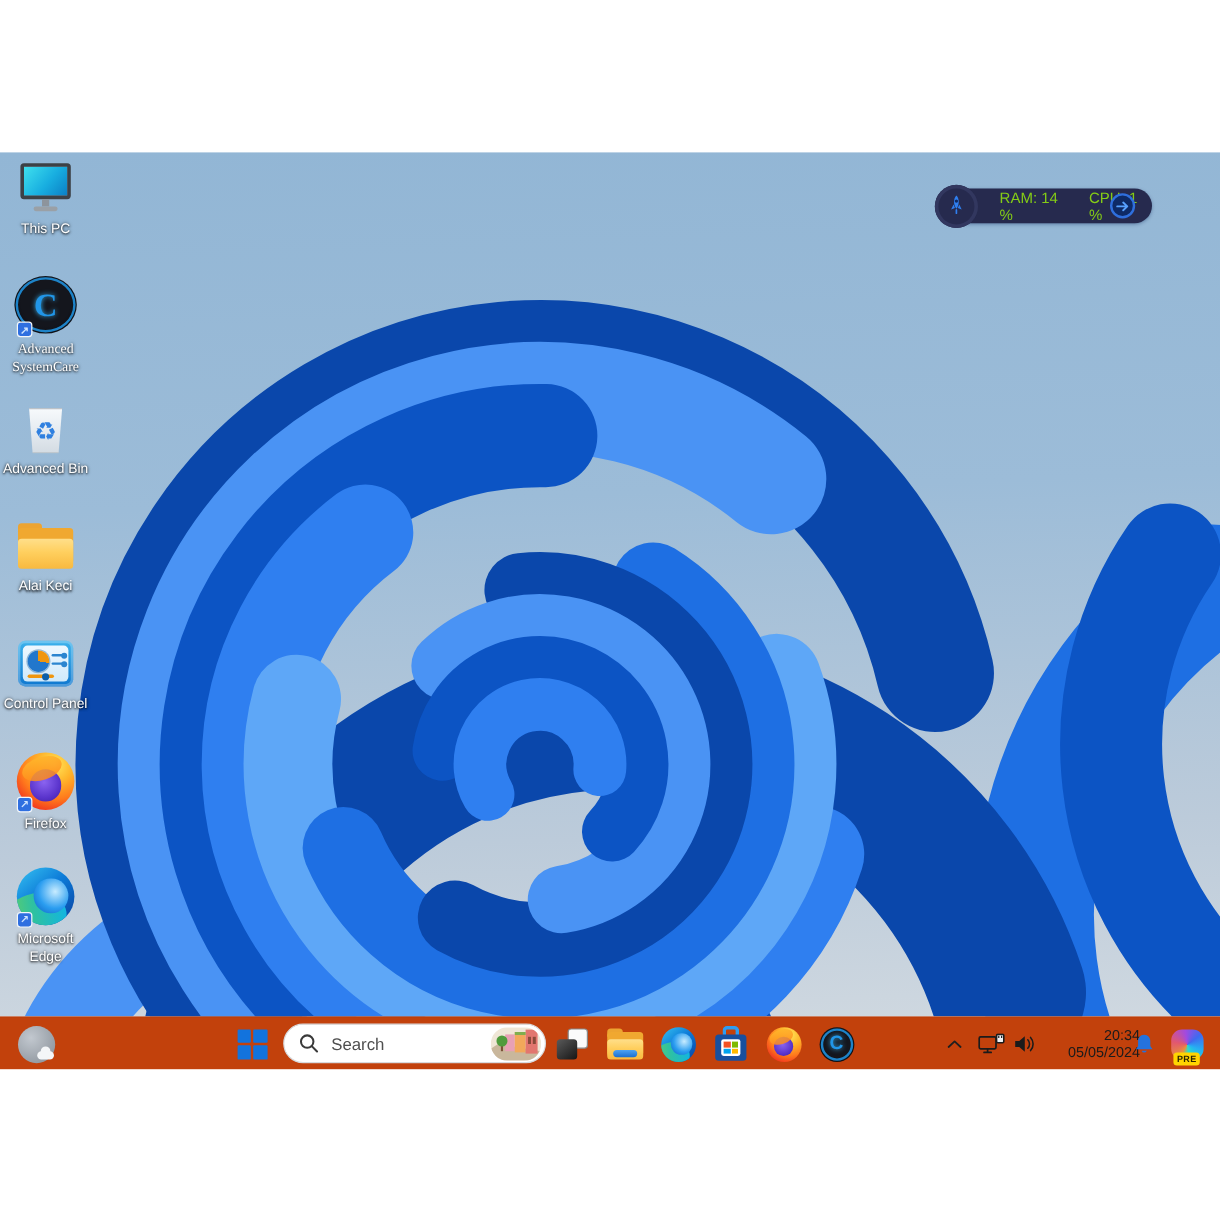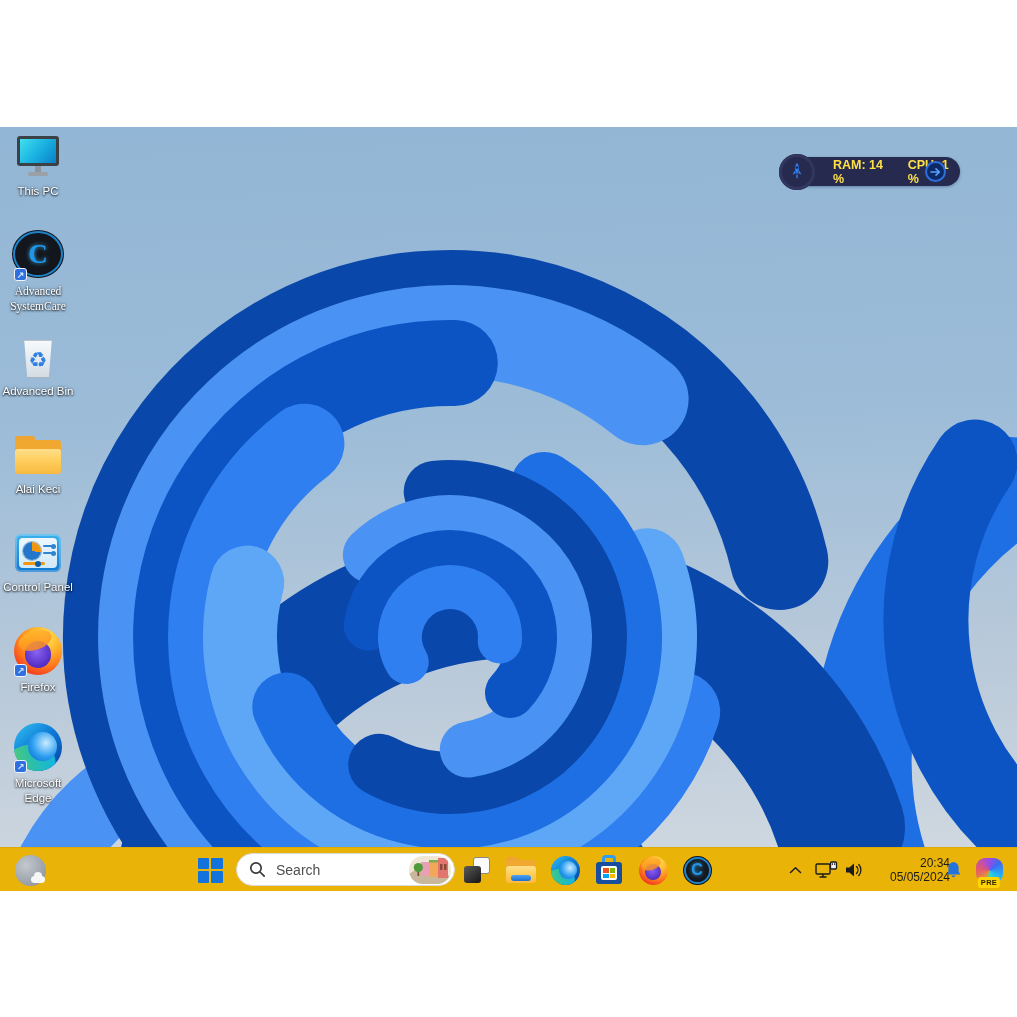--- a/index.html
+++ b/index.html
@@ -121,27 +121,27 @@
   .pre-badge { position:absolute; left:50%; transform:translateX(-50%); bottom:-5px; background:#ffd400; color:#2b2300;
                font-size:7.5px; font-weight:bold; padding:1px 3px; border-radius:3px; letter-spacing:.3px;margin-top:28px; }
 
   
   .perf { position:absolute; left:779px; top:27px; width:181px; height:36px; }
   .perf .pill { position:absolute; left:10px; top:3px; width:171px; height:29px; border-radius:15px; background:#262a4e;
                 box-shadow:0 1px 3px rgba(0,30,80,.35); display:flex; align-items:center; }
   .perf .rocketwrap { position:absolute; left:0; top:0; width:36px; height:36px; border-radius:50%; background:#262a4e;
                       box-shadow:inset 0 0 0 3px #32375f; display:flex; align-items:center; justify-content:center; }
   .perf .stats { position:absolute; left:44px; top:0; height:29px; display:flex; align-items:center; gap:14px;
-                 color:#fde047; font-size:12.5px;font-weight:bold; }
+                 color:#84cc16; font-size:12.5px; }
   .perf .pill .stats { top:auto; }
   .perf .gobtn { position:absolute; right:14px; top:7px; width:21px; height:21px; border-radius:50%; background:#0e2a66;
                  border:2px solid #2f6fdd; display:flex; align-items:center; justify-content:center; }
 
   
-  .taskbar { position:absolute; left:0; top:847px; width:1017px; height:44px; background:#eab308;
+  .taskbar { position:absolute; left:0; top:847px; width:1017px; height:44px; background:#c2410c;
              border-top:1px solid rgba(0,0,0,.05); }
   .tbtn { position:absolute; top:4px; width:40px; height:36px; border-radius:5px; display:flex; align-items:center;
           justify-content:center; }
   .startlogo { width:25px; height:25px; display:grid; grid-template-columns:1fr 1fr; grid-template-rows:1fr 1fr; gap:2px; }
   .startlogo i { background:#1273dd; border-radius:1px; }
 
   .searchbox { position:absolute; left:236px; top:5px; width:219px; height:33px; background:#ffffff;
                border:1px solid #d8dadd; border-radius:17px; display:flex; align-items:center; padding-left:12px; }
   .searchbox input { border:none; outline:none; background:transparent; font-size:14px; width:130px; margin-left:10px;
                      font-family:"Liberation Sans","DejaVu Sans",sans-serif; color:#333; }

